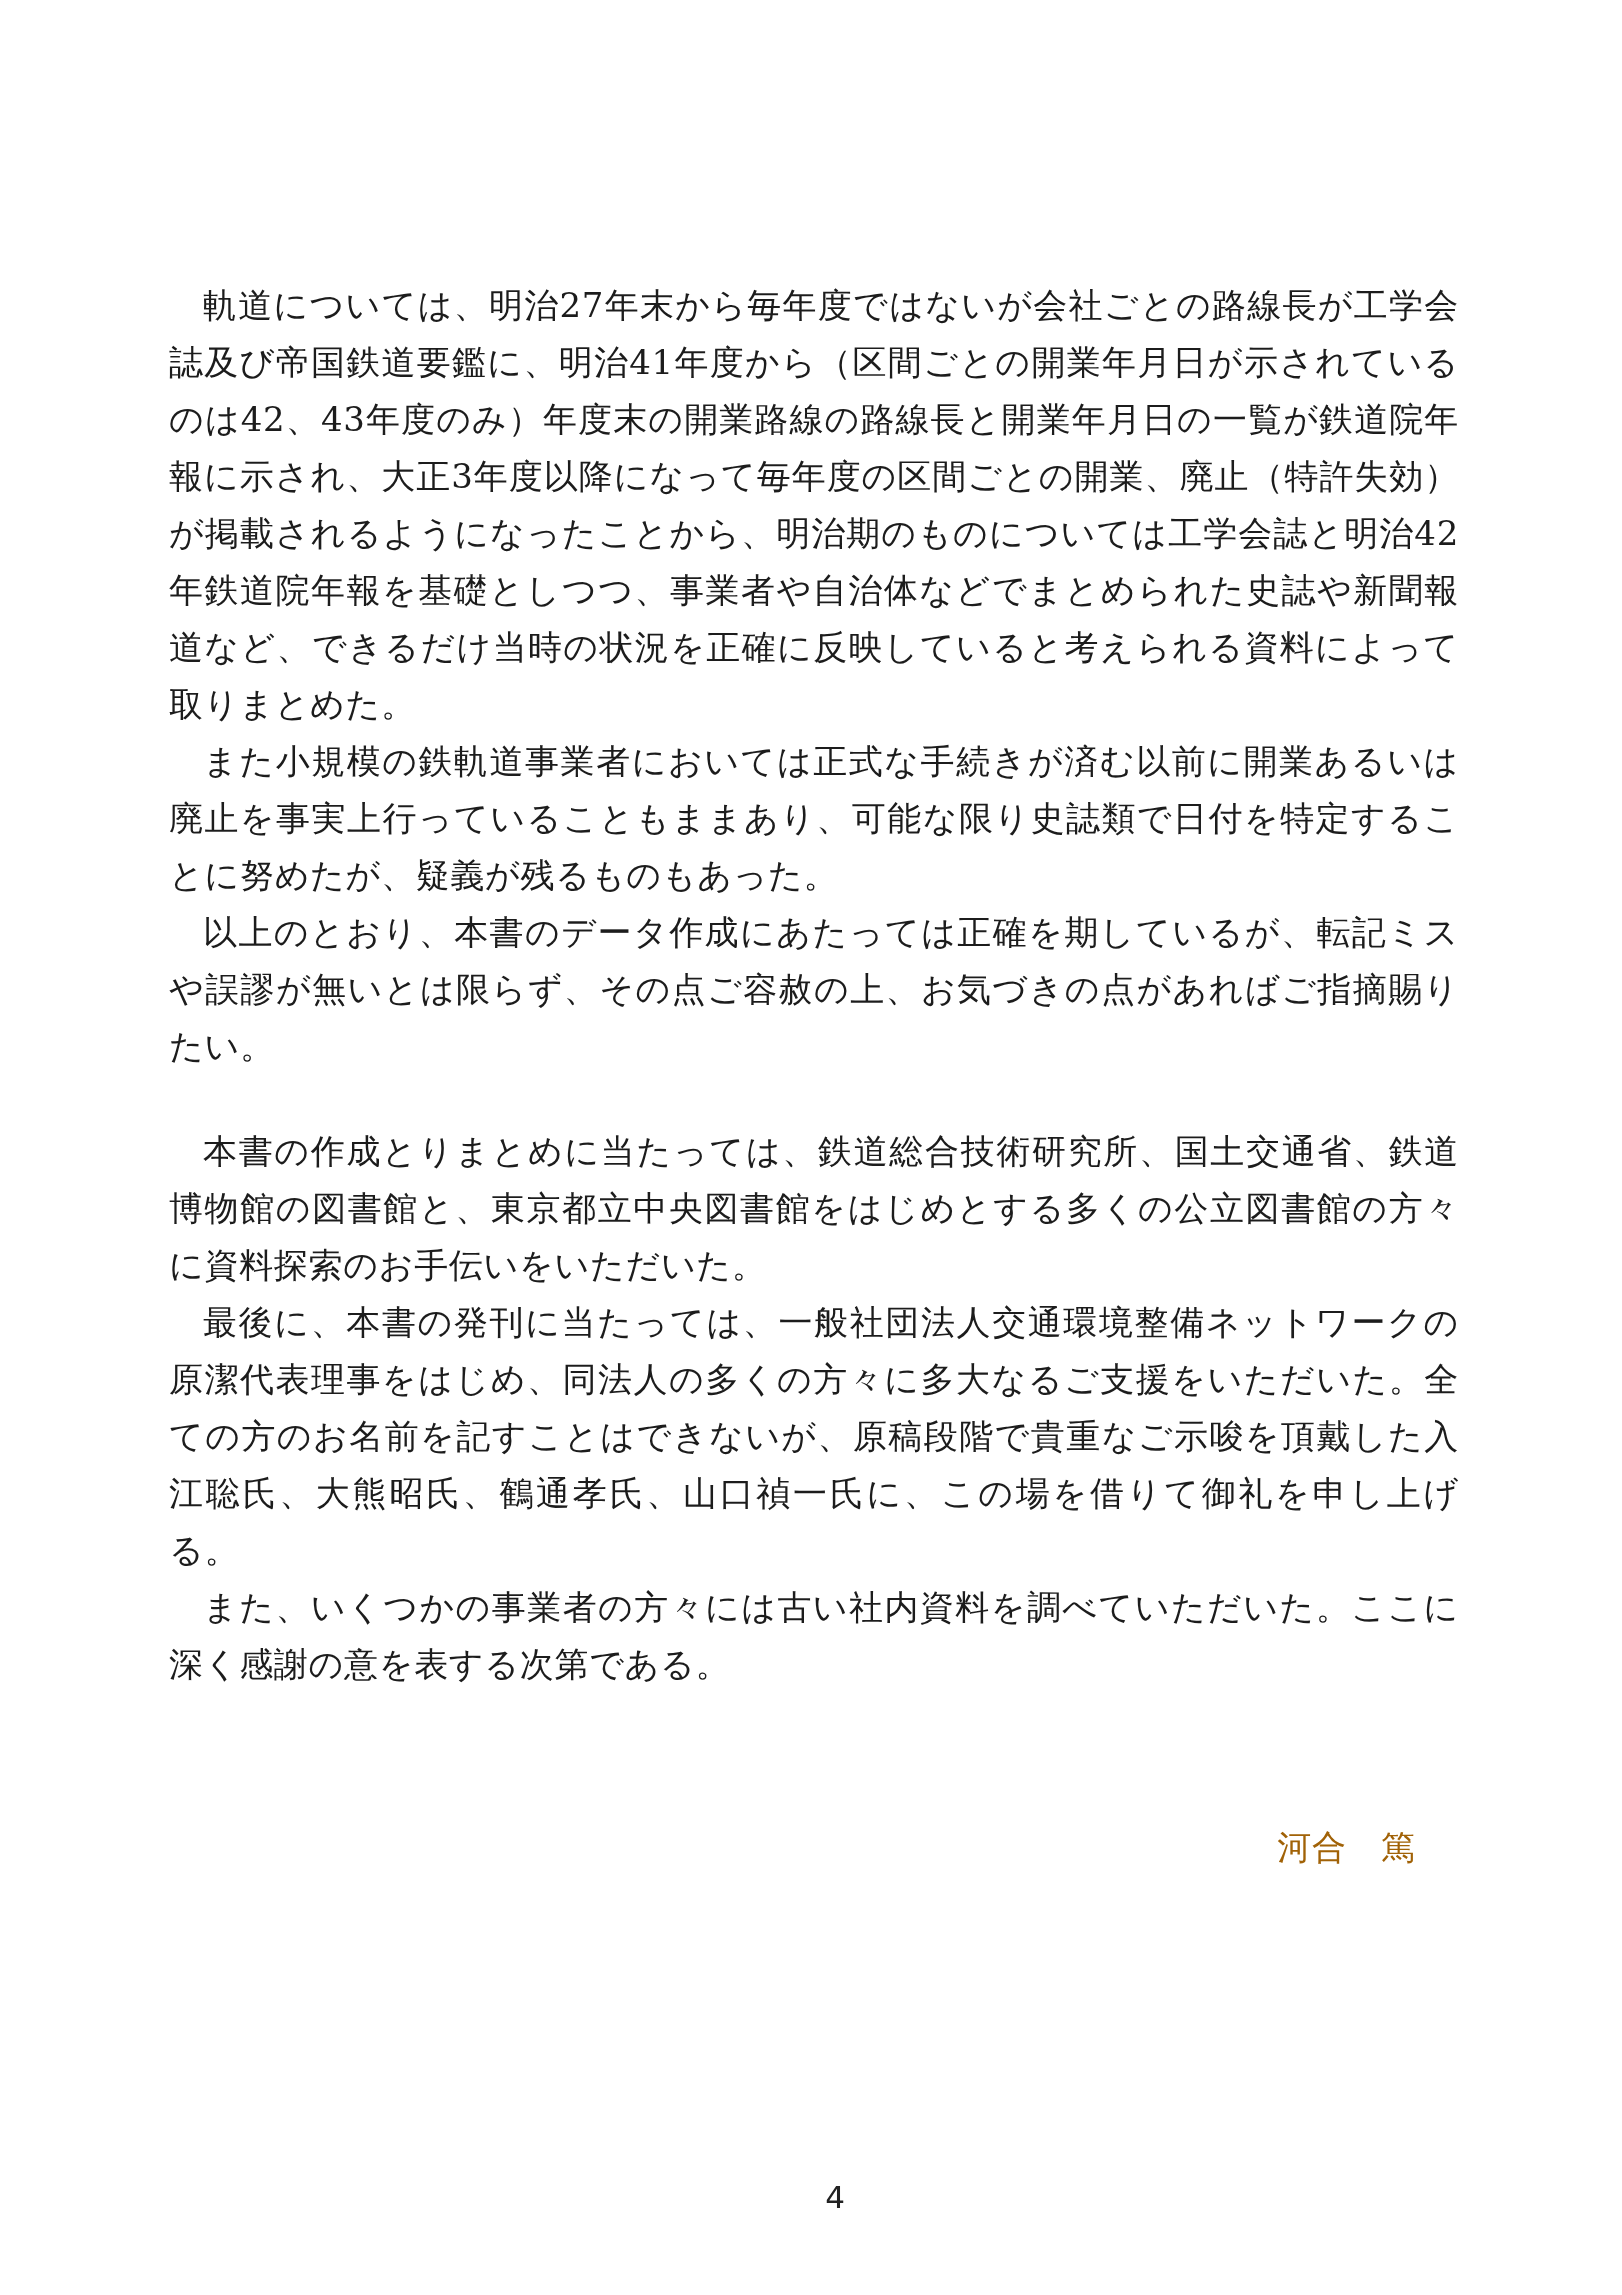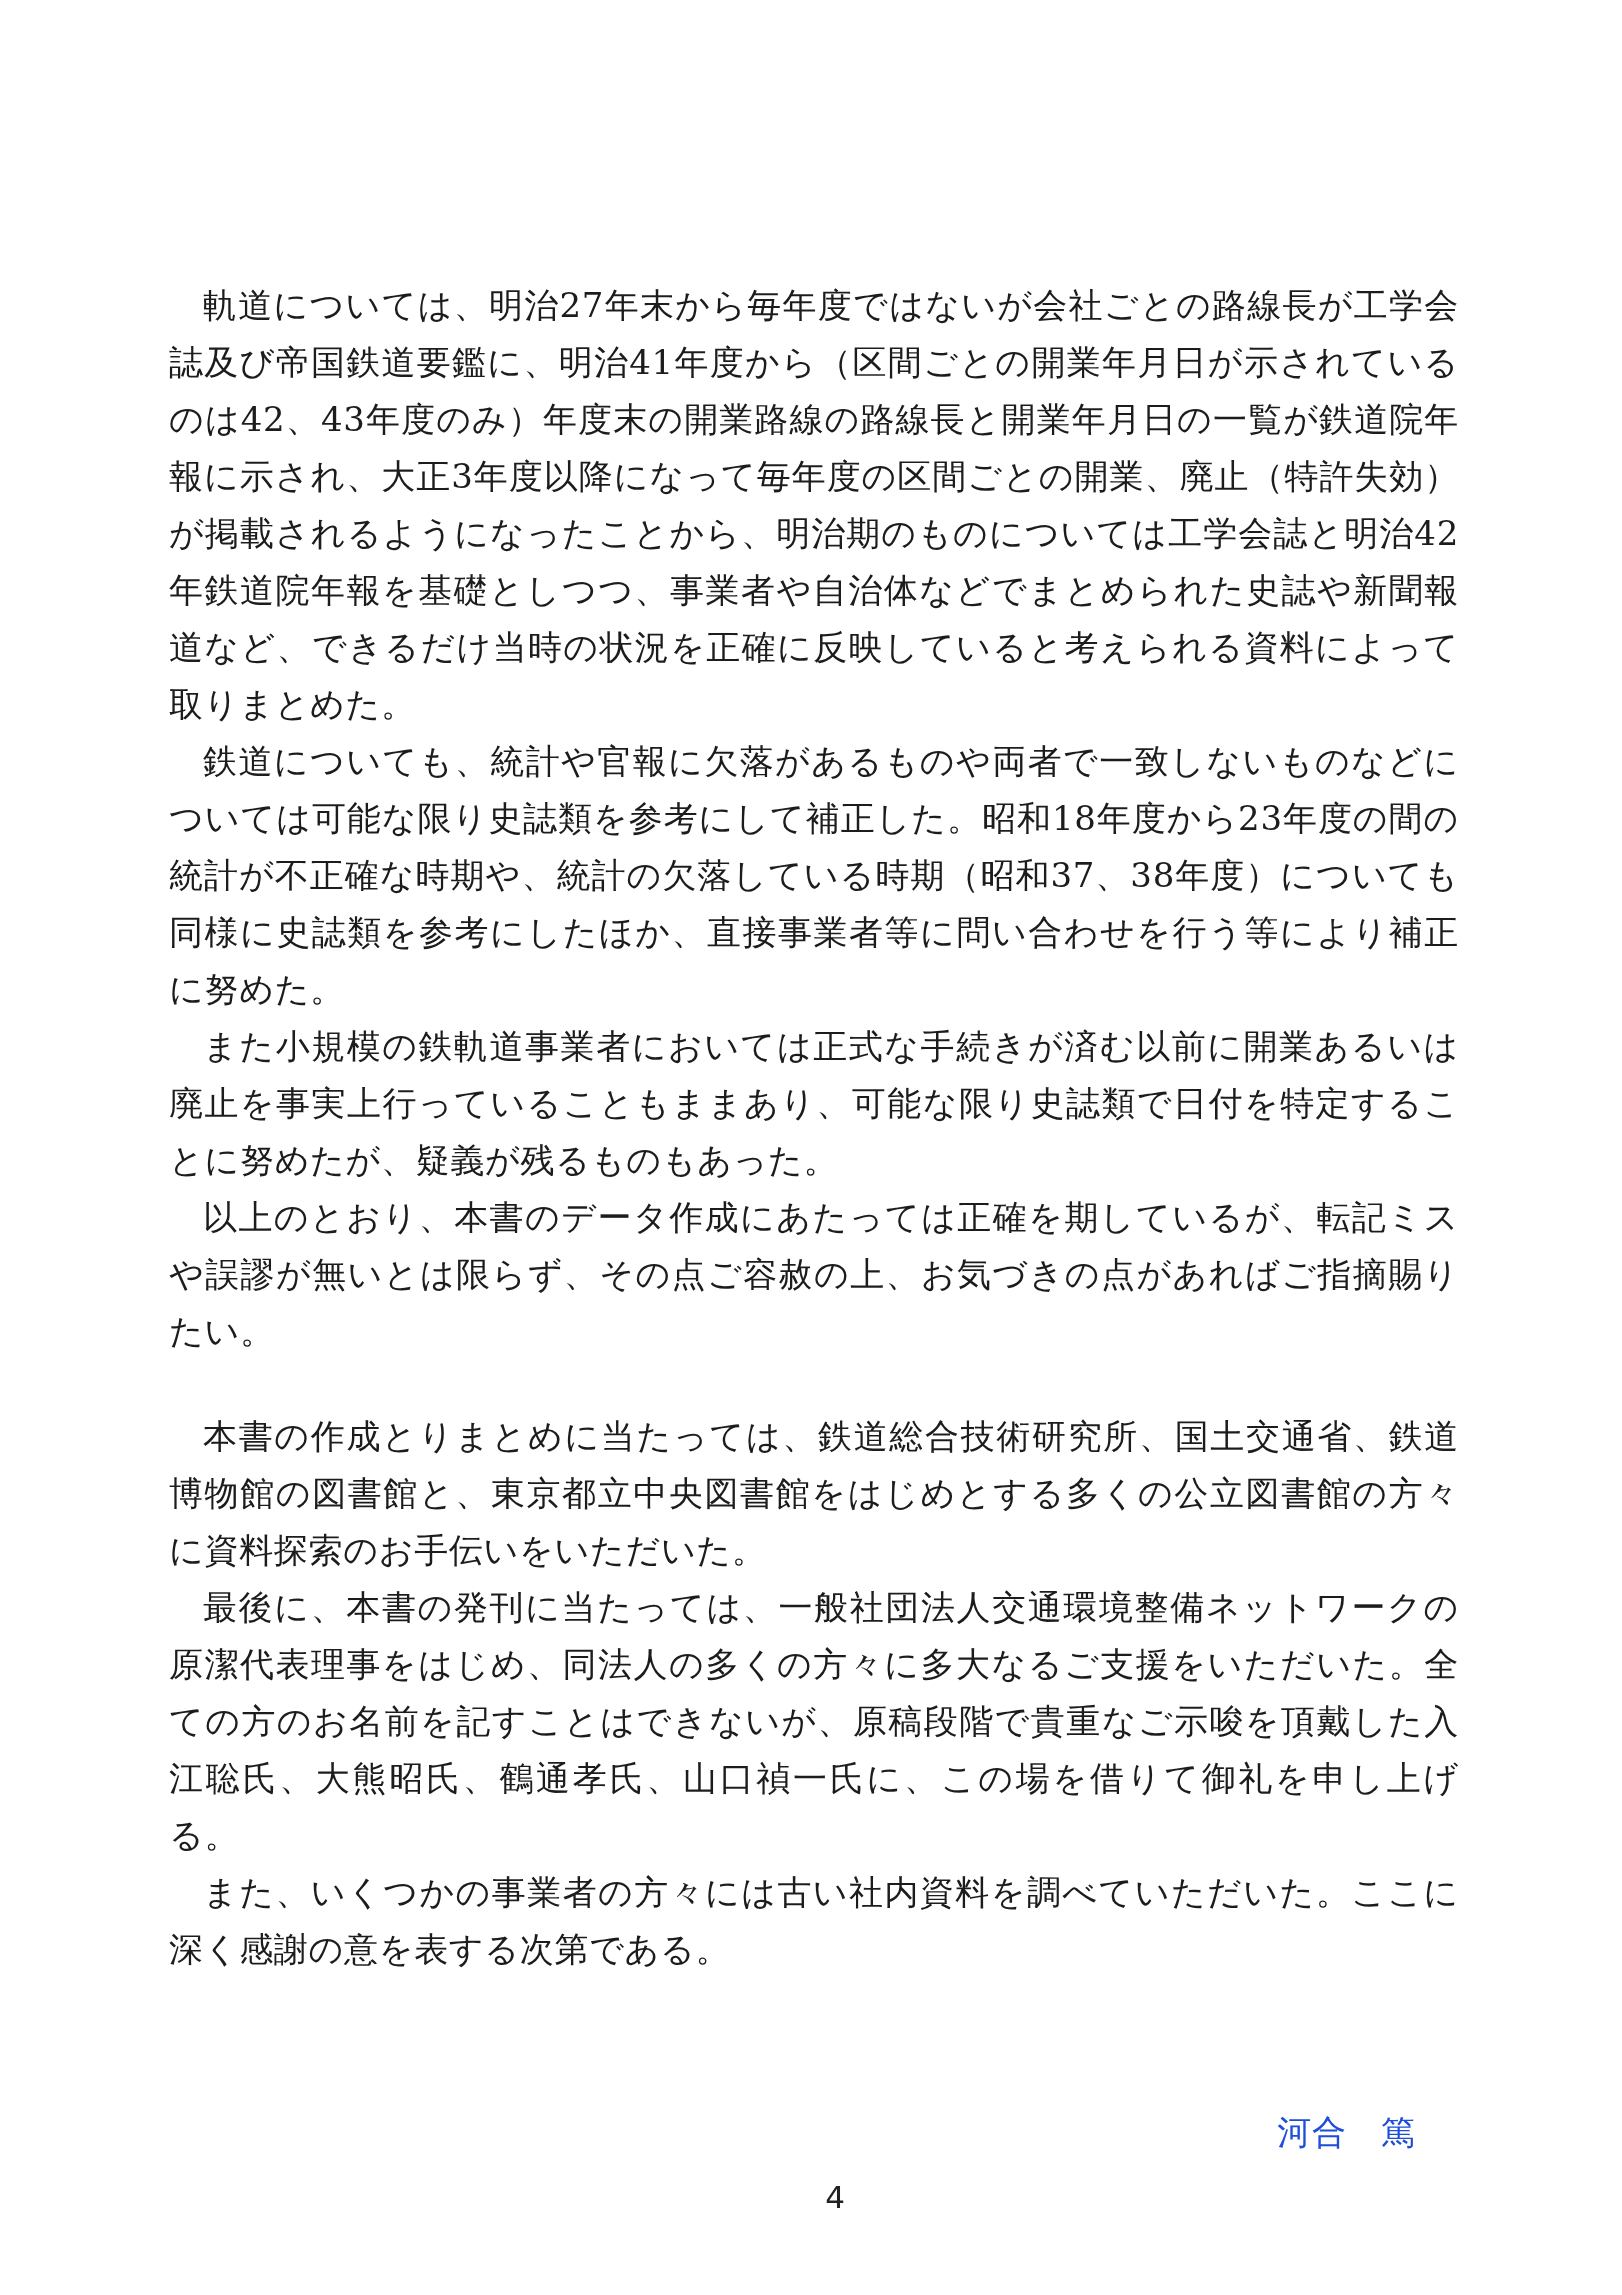--- a/index.html
+++ b/index.html
@@ -36,21 +36,21 @@
   .text-block p.section-gap {
     margin-top: 48px;
   }
   .signature {
     margin-top: 126px;
     text-align: right;
     padding-right: 43px;
     font-family: "DejaVu Serif", "Liberation Serif", serif;
     font-size: 34px;
     line-height: 57px;
-    color: #1d4ed8;
+    color: #a16207;
   }
   .page-footer {
     position: absolute;
     left: 0;
     top: 2180px;
     width: 100%;
     text-align: center;
   }
   .page-number {
     display: inline-block;
@@ -60,21 +60,20 @@
     color: #222222;
   }
 </style>
 </head>
 <body>
 
 <div class="page">
 
   <main class="text-block">
     <p>軌道については、明治27年末から毎年度ではないが会社ごとの路線長が工学会誌及び帝国鉄道要鑑に、明治41年度から（区間ごとの開業年月日が示されているのは42、43年度のみ）年度末の開業路線の路線長と開業年月日の一覧が鉄道院年報に示され、大正3年度以降になって毎年度の区間ごとの開業、廃止（特許失効）が掲載されるようになったことから、明治期のものについては工学会誌と明治42年鉄道院年報を基礎としつつ、事業者や自治体などでまとめられた史誌や新聞報道など、できるだけ当時の状況を正確に反映していると考えられる資料によって取りまとめた。</p>
-    <p>鉄道についても、統計や官報に欠落があるものや両者で一致しないものなどについては可能な限り史誌類を参考にして補正した。昭和18年度から23年度の間の統計が不正確な時期や、統計の欠落している時期（昭和37、38年度）についても同様に史誌類を参考にしたほか、直接事業者等に問い合わせを行う等により補正に努めた。</p>
     <p>また小規模の鉄軌道事業者においては正式な手続きが済む以前に開業あるいは廃止を事実上行っていることもままあり、可能な限り史誌類で日付を特定することに努めたが、疑義が残るものもあった。</p>
     <p>以上のとおり、本書のデータ作成にあたっては正確を期しているが、転記ミスや誤謬が無いとは限らず、その点ご容赦の上、お気づきの点があればご指摘賜りたい。</p>
     <p class="section-gap">本書の作成とりまとめに当たっては、鉄道総合技術研究所、国土交通省、鉄道博物館の図書館と、東京都立中央図書館をはじめとする多くの公立図書館の方々に資料探索のお手伝いをいただいた。</p>
     <p>最後に、本書の発刊に当たっては、一般社団法人交通環境整備ネットワークの原潔代表理事をはじめ、同法人の多くの方々に多大なるご支援をいただいた。全ての方のお名前を記すことはできないが、原稿段階で貴重なご示唆を頂戴した入江聡氏、大熊昭氏、鶴通孝氏、山口禎一氏に、この場を借りて御礼を申し上げる。</p>
     <p>また、いくつかの事業者の方々には古い社内資料を調べていただいた。ここに深く感謝の意を表する次第である。</p>
 
     <div class="signature">河合　篤</div>
   </main>
 
   <footer class="page-footer">

